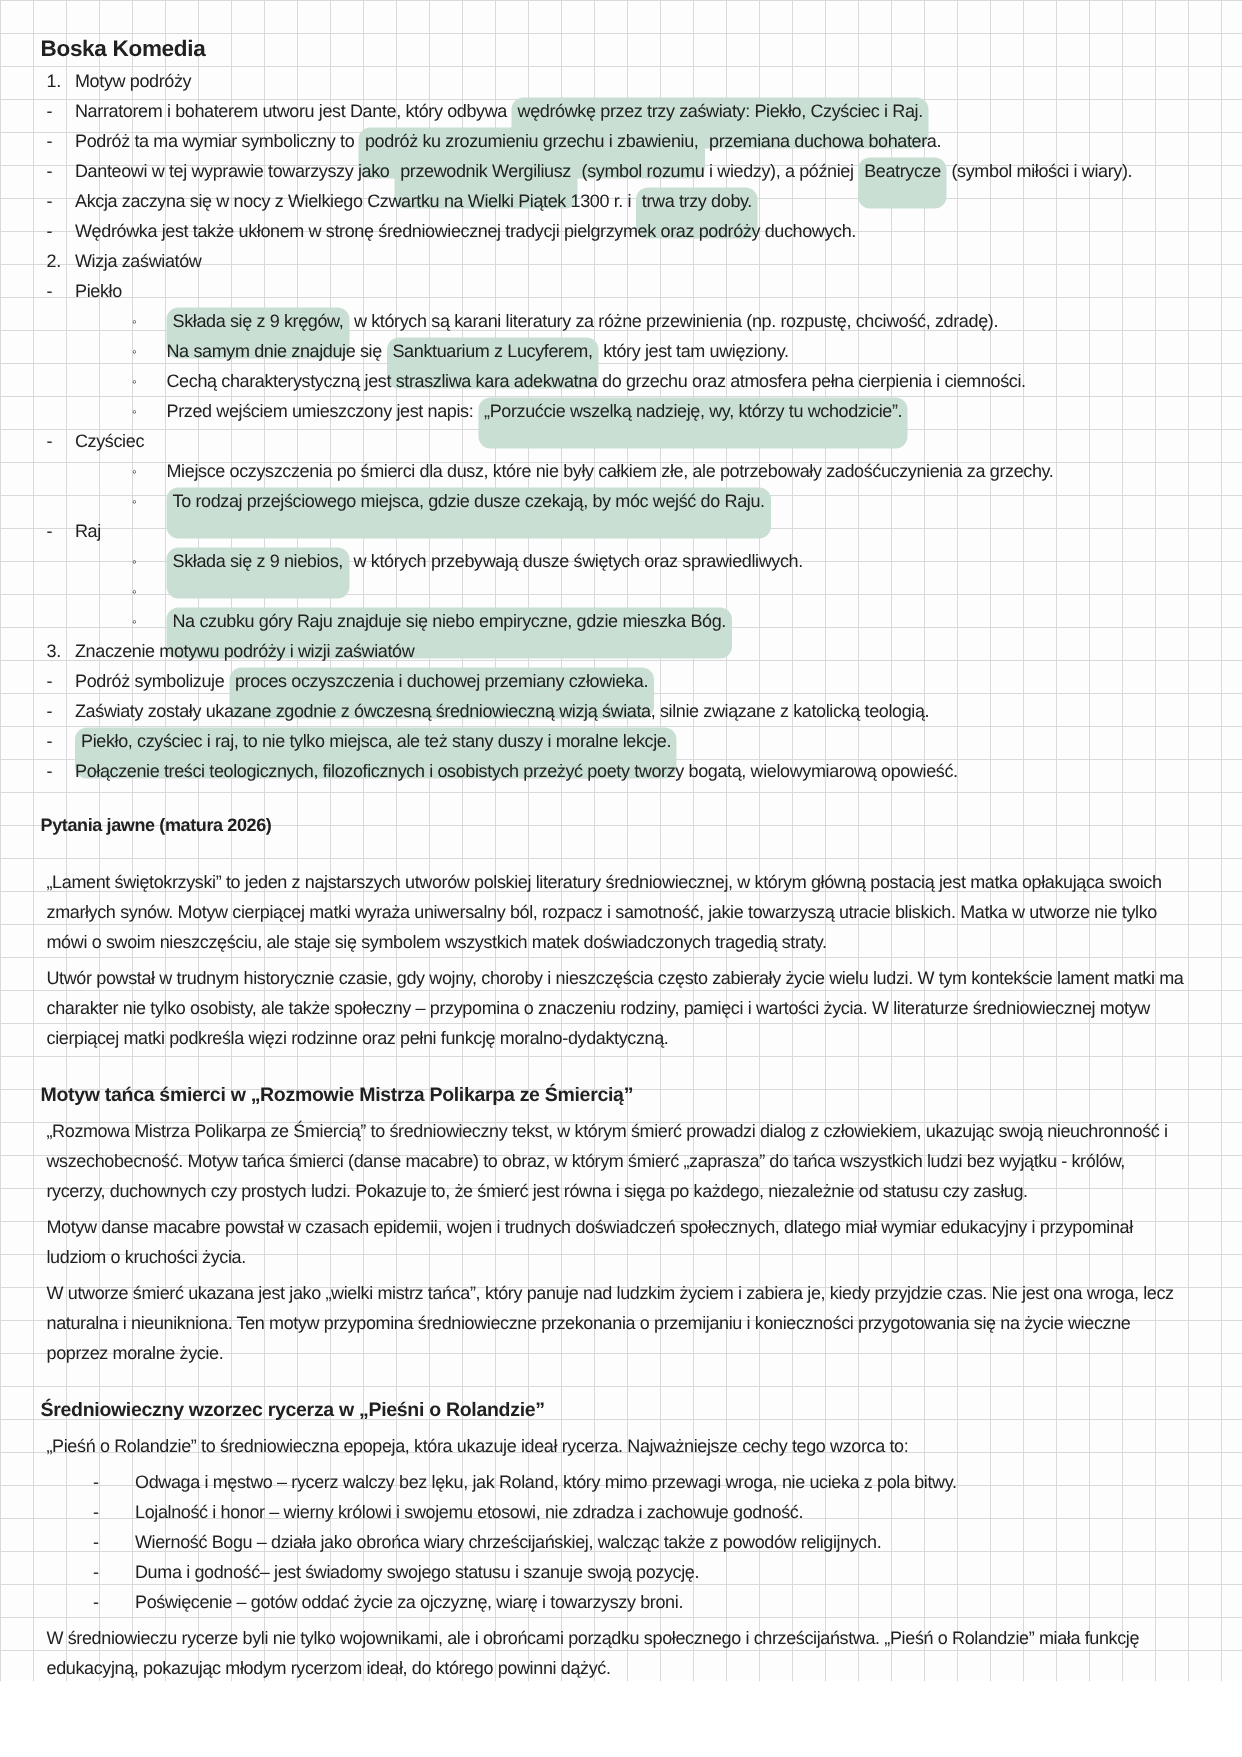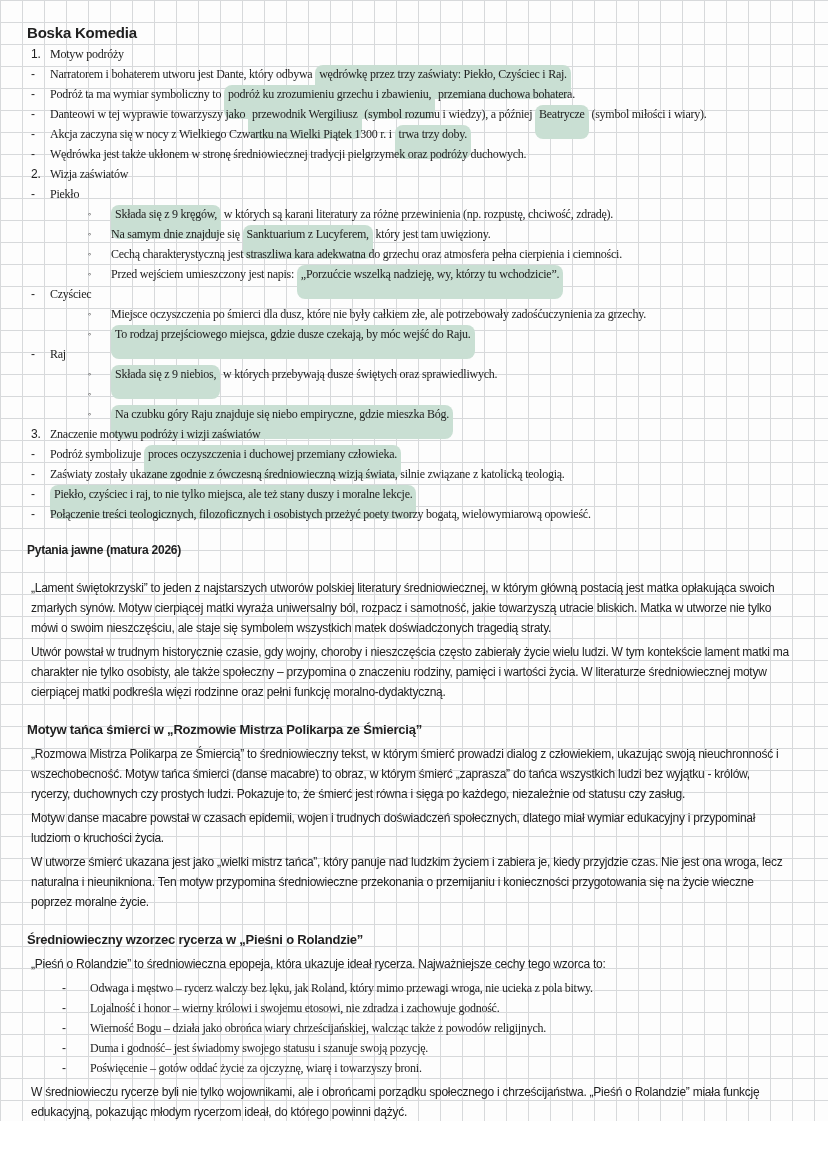--- a/index.html
+++ b/index.html
@@ -27,21 +27,21 @@
     font-size: 15px;
     font-weight: bold;
     line-height: 22px;
     letter-spacing: -0.2px;
   }
   .row { display: flex; line-height: 20px; }
   .row .marker { flex: none; }
   .row.lvl1 .marker { width: 23px; padding-left: 4px; }
   .row.lvl2 { padding-left: 59px; }
   .row.lvl2 .marker { width: 25px; padding-left: 2px; font-size: 9px; line-height: 20px; }
-  .row .txt { flex: 1; font-family: Liberation Serif, serif; }
+  .row .txt { flex: 1; }
   .hl {
     background: #c9dfd3;
     border-radius: 8px;
     padding: 2px 4px 18px 4px;
     box-decoration-break: clone;
     -webkit-box-decoration-break: clone;
   }
   .exam-note { margin: 16px 0 0 0; line-height: 20px; font-weight: bold; }
   .note-section { margin-top: 18px; }
   .sec-heading {

